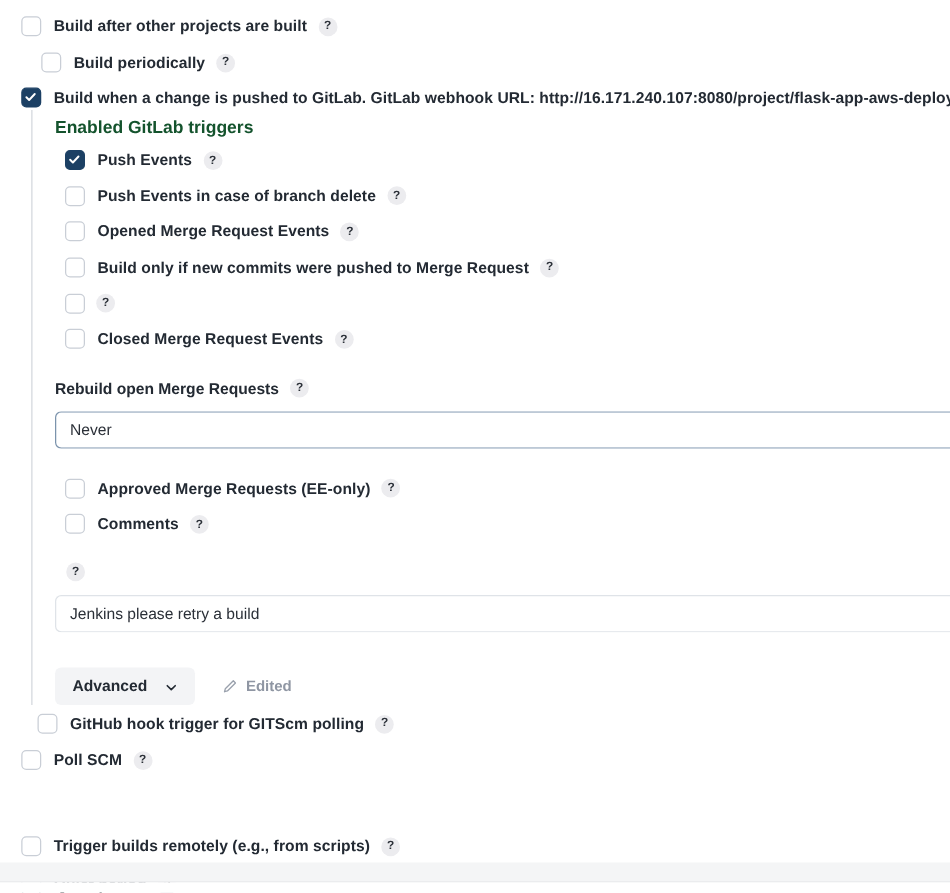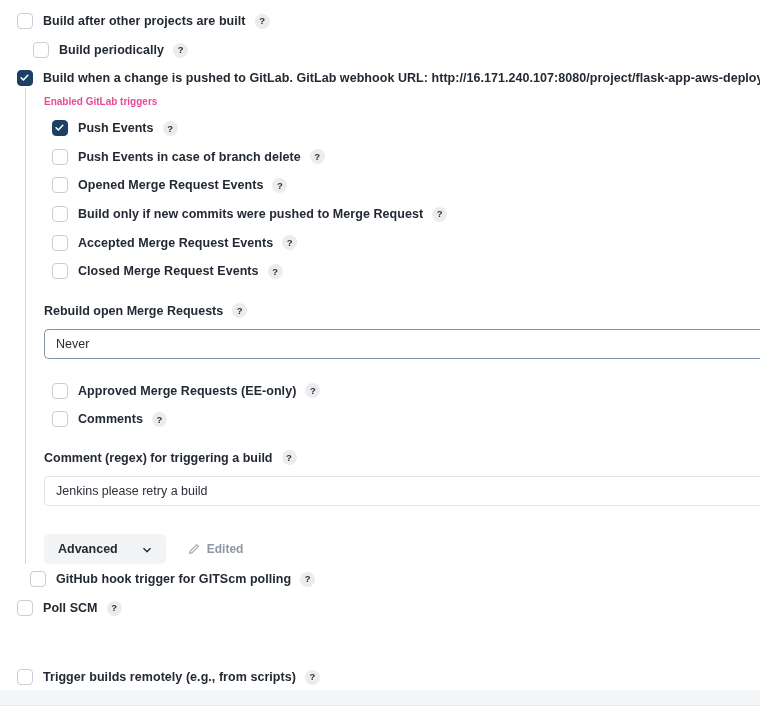--- a/index.html
+++ b/index.html
@@ -94,23 +94,23 @@
     position: absolute;
     left: 25px;
     top: 88px;
     border-left: 1.5px solid #d3d7dd;
     padding-left: 18px;
     width: 735px;
     box-sizing: border-box;
   }
 
   .section-label {
-    font-size: 10px;
+    font-size: 14px;
     font-weight: 600;
-    color: #ec4899;
+    color: #14532d;
     height: 26px;
     display: flex;
     align-items: center;
   }
 
   .nested .row { height: 28.6px; }
   .nested .row .cb { margin-left: 8px; }
 
   
   .field-label {
@@ -144,21 +144,21 @@
   }
 
   
   .adv-bar {
     display: flex;
     align-items: center;
   }
   .adv-btn {
     display: inline-flex;
     align-items: center;
-    gap: 24px;
+    gap: 14px;
     background: #f3f4f6;
     border: none;
     border-radius: 5px;
     padding: 8px 14px;
     font-family: "Liberation Sans", sans-serif;
     font-size: 12.5px;
     font-weight: 700;
     color: #232a33;
     cursor: pointer;
   }
@@ -247,21 +247,20 @@
           <span class="cb-label">Opened Merge Request Events</span>
           <span class="help">?</span>
         </div>
         <div class="row">
           <span class="cb off"></span>
           <span class="cb-label">Build only if new commits were pushed to Merge Request</span>
           <span class="help">?</span>
         </div>
         <div class="row">
           <span class="cb off"></span>
-          <span class="cb-label">Accepted Merge Request Events</span>
           <span class="help">?</span>
         </div>
         <div class="row">
           <span class="cb off"></span>
           <span class="cb-label">Closed Merge Request Events</span>
           <span class="help">?</span>
         </div>
       </div>
 
     <div style="height:14px"></div>
@@ -281,21 +280,20 @@
         </div>
         <div class="row">
           <span class="cb off"></span>
           <span class="cb-label">Comments</span>
           <span class="help">?</span>
         </div>
       </div>
 
     <div style="height:13px"></div>
     <div class="field-label">
-      <span>Comment (regex) for triggering a build</span>
       <span class="help">?</span>
     </div>
     <div style="height:7px"></div>
     <div class="input-box plain" style="width:718px" placeholder="">Jenkins please retry a build</div>
 
     <div style="height:28px"></div>
     <div class="adv-bar">
       <button class="adv-btn">
         <span>Advanced</span>
         <span class="chev">

